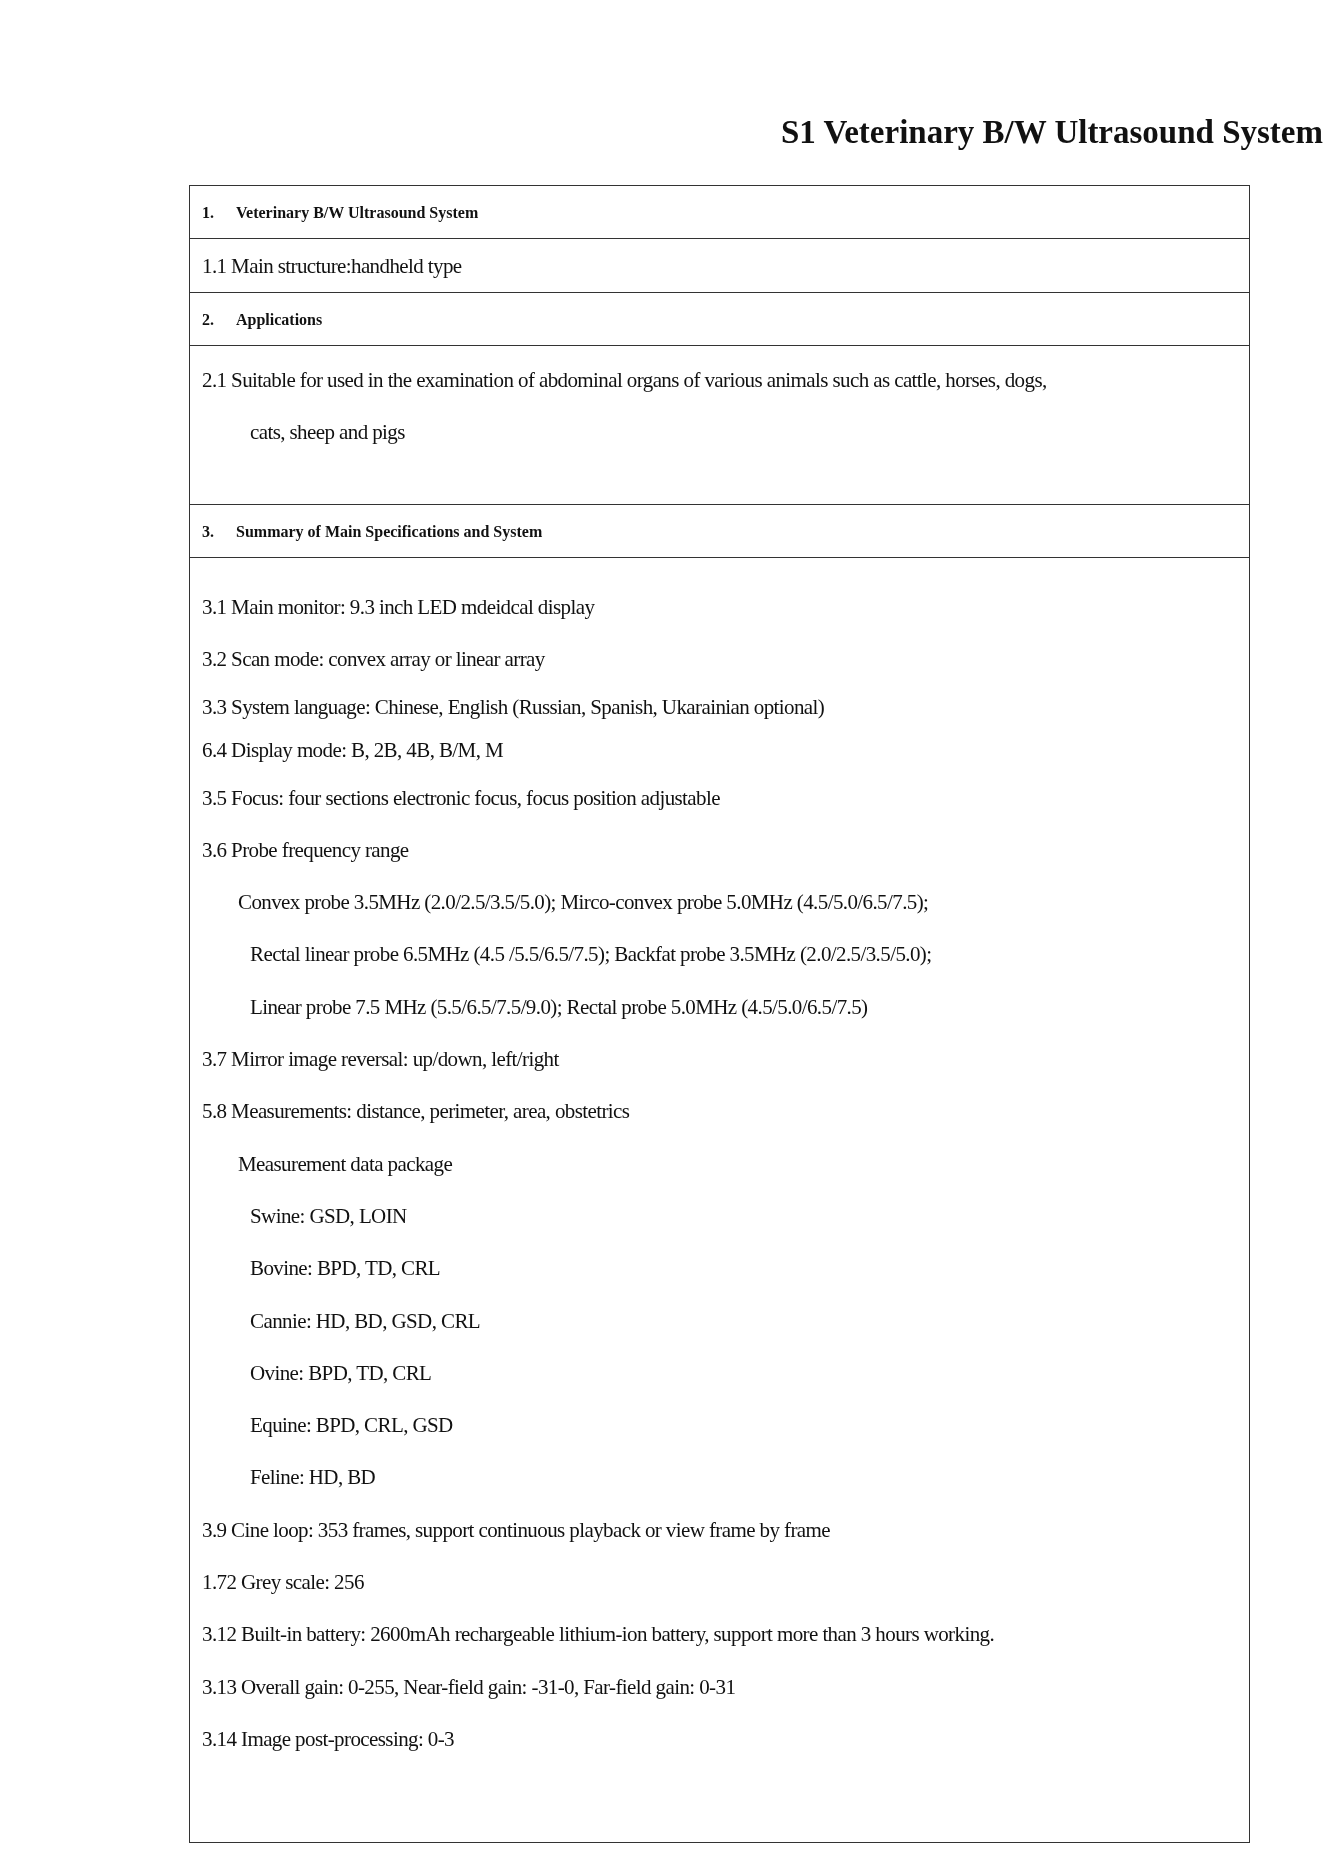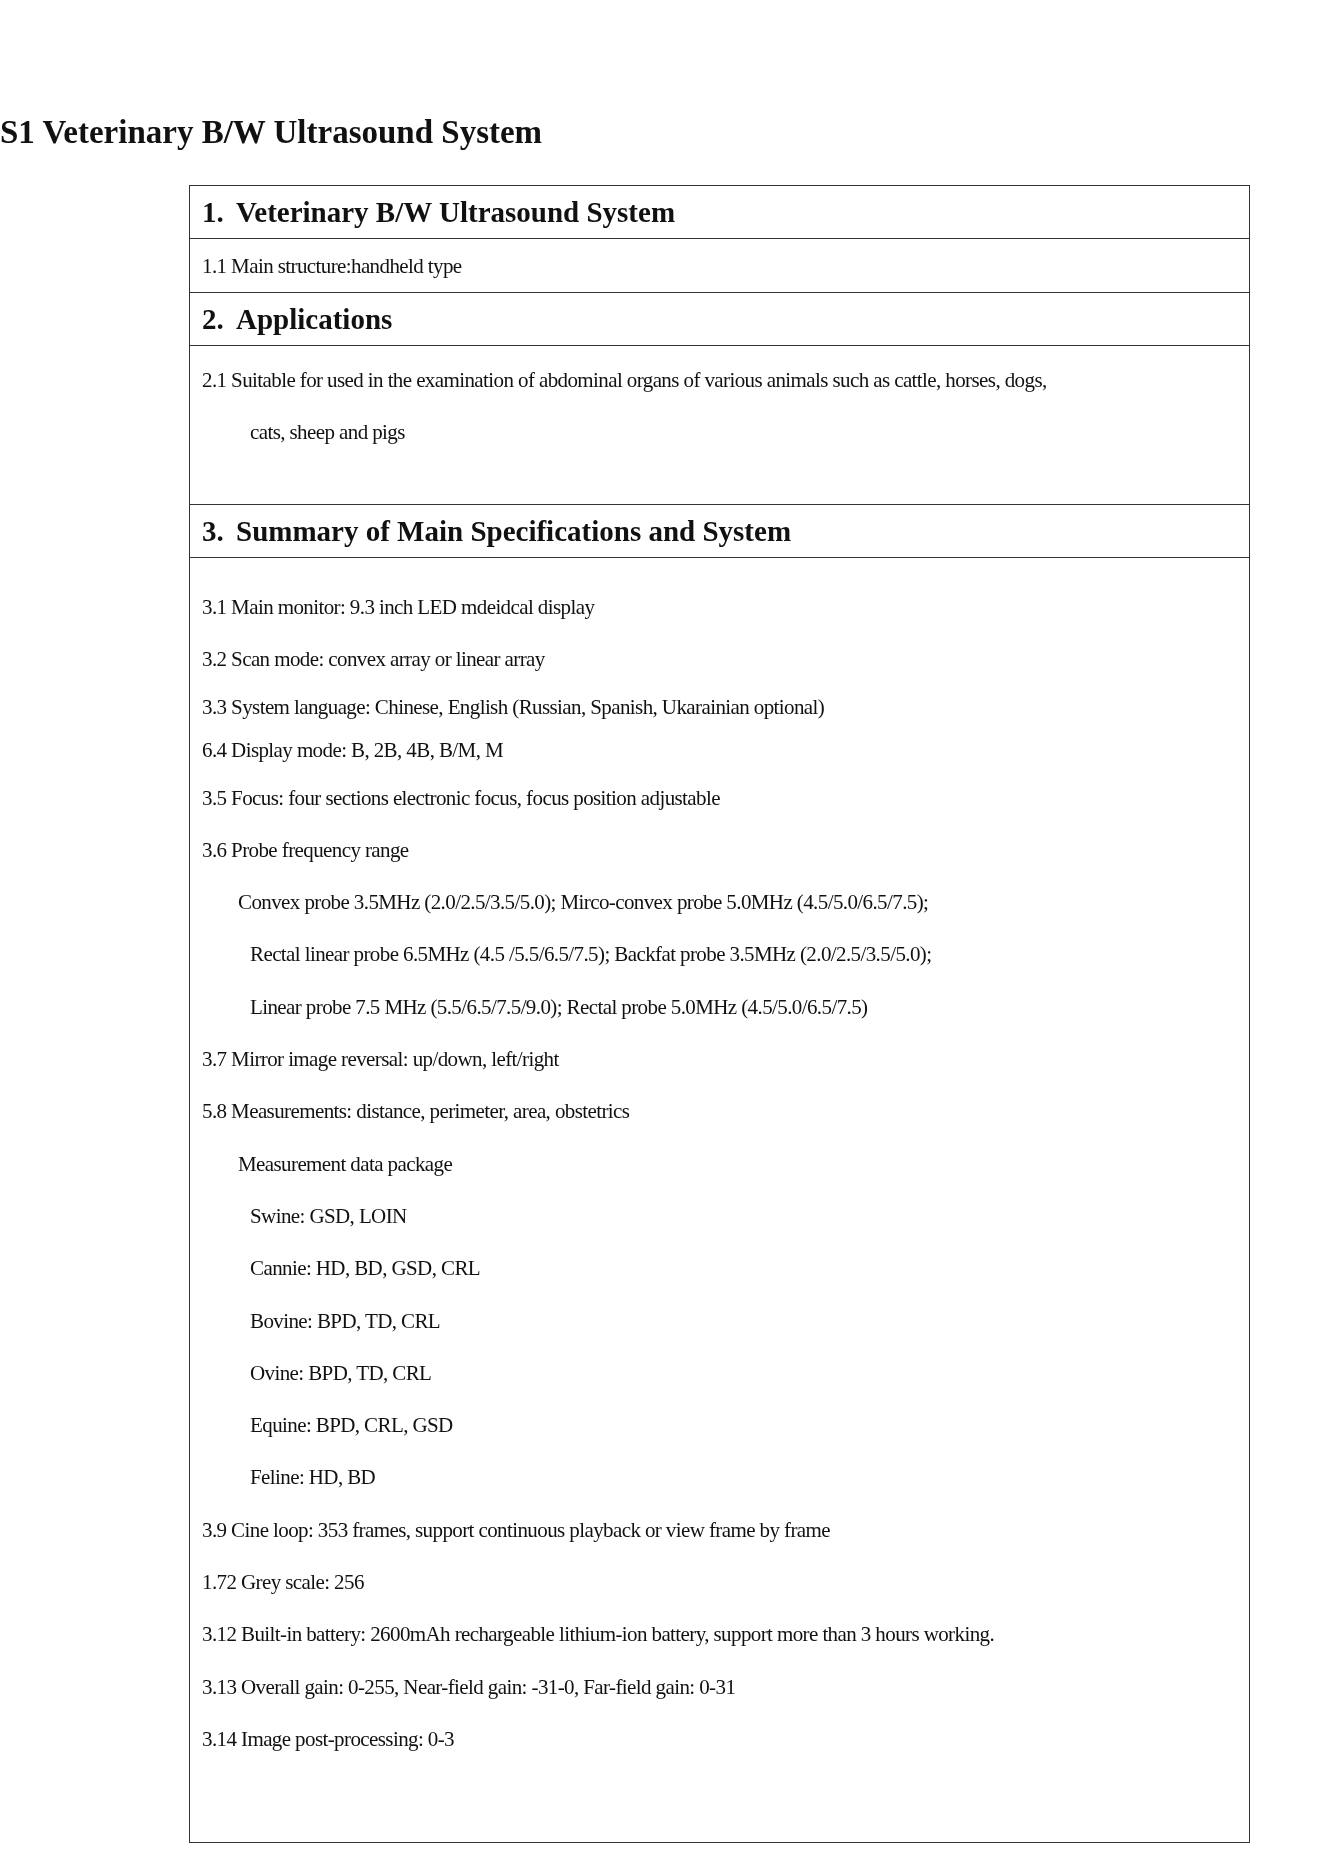--- a/index.html
+++ b/index.html
@@ -1,24 +1,24 @@
 <!DOCTYPE html>
 <html><head>
 <meta charset="utf-8">
 <style>
   html, body { margin:0; padding:0; background:#ffffff; }
   body { width:1323px; height:1871px; position:relative; overflow:hidden;
          font-family:"Liberation Serif", serif; color:#111; }
-  #title { position:absolute; left:0; width:1323px; top:112px; text-align:left;
+  #title { position:absolute; left:0; width:1323px; top:112px; text-align:right;
            font-weight:bold; font-size:33px; line-height:40px; }
   #spec-table { position:absolute; left:189px; top:185px; width:1061px;
                 border:1.5px solid #333; box-sizing:border-box; }
   .cell { border-bottom:1.5px solid #333; box-sizing:border-box; padding-left:12px; }
   .cell:last-child { border-bottom:none; }
-  .hdr { font-weight:bold; font-size:29px; height:53px; line-height:53px; }
+  .hdr { font-weight:bold; font-size:16px; height:53px; line-height:53px; }
   .hdr .num { display:inline-block; width:34px; }
   .row { font-size:21px; height:54px; line-height:54px; letter-spacing:-0.6px; }
   .sec2 { height:159px; padding-top:8px; }
   .sec2 .ln { font-size:21px; line-height:52px; letter-spacing:-0.6px; }
   .sec3 { height:1284px; padding-top:23px; }
   .sec3 .ln { font-size:21px; height:52.3px; line-height:52.3px; letter-spacing:-0.6px; white-space:nowrap; }
   .ln.short { height:43px; line-height:43px; }
   .ind1 { padding-left:36px; }
   .ind2 { padding-left:48px; }
   .cont { padding-left:48px; }
@@ -53,22 +53,22 @@
     <div class="ln short">6.4 Display mode: B, 2B, 4B, B/M, M</div>
     <div class="ln">3.5 Focus: four sections electronic focus, focus position adjustable</div>
     <div class="ln">3.6 Probe frequency range</div>
     <div class="ln ind1">Convex probe 3.5MHz (2.0/2.5/3.5/5.0); Mirco-convex probe 5.0MHz (4.5/5.0/6.5/7.5);</div>
     <div class="ln ind2">Rectal linear probe 6.5MHz (4.5 /5.5/6.5/7.5); Backfat probe 3.5MHz (2.0/2.5/3.5/5.0);</div>
     <div class="ln ind2">Linear probe 7.5 MHz (5.5/6.5/7.5/9.0); Rectal probe 5.0MHz (4.5/5.0/6.5/7.5)</div>
     <div class="ln">3.7 Mirror image reversal: up/down, left/right</div>
     <div class="ln">5.8 Measurements: distance, perimeter, area, obstetrics</div>
     <div class="ln ind1">Measurement data package</div>
     <div class="ln ind2">Swine: GSD, LOIN</div>
+    <div class="ln ind2">Bovine: BPD, TD, CRL</div>
     <div class="ln ind2">Cannie: HD, BD, GSD, CRL</div>
-    <div class="ln ind2">Bovine: BPD, TD, CRL</div>
     <div class="ln ind2">Ovine: BPD, TD, CRL</div>
     <div class="ln ind2">Equine: BPD, CRL, GSD</div>
     <div class="ln ind2">Feline: HD, BD</div>
     <div class="ln">3.9 Cine loop: 353 frames, support continuous playback or view frame by frame</div>
     <div class="ln">1.72 Grey scale: 256</div>
     <div class="ln">3.12 Built-in battery: 2600mAh rechargeable lithium-ion battery, support more than 3  hours working.</div>
     <div class="ln">3.13 Overall gain: 0-255, Near-field gain: -31-0, Far-field gain: 0-31</div>
     <div class="ln">3.14 Image post-processing: 0-3</div>
   </div>
 </div>

